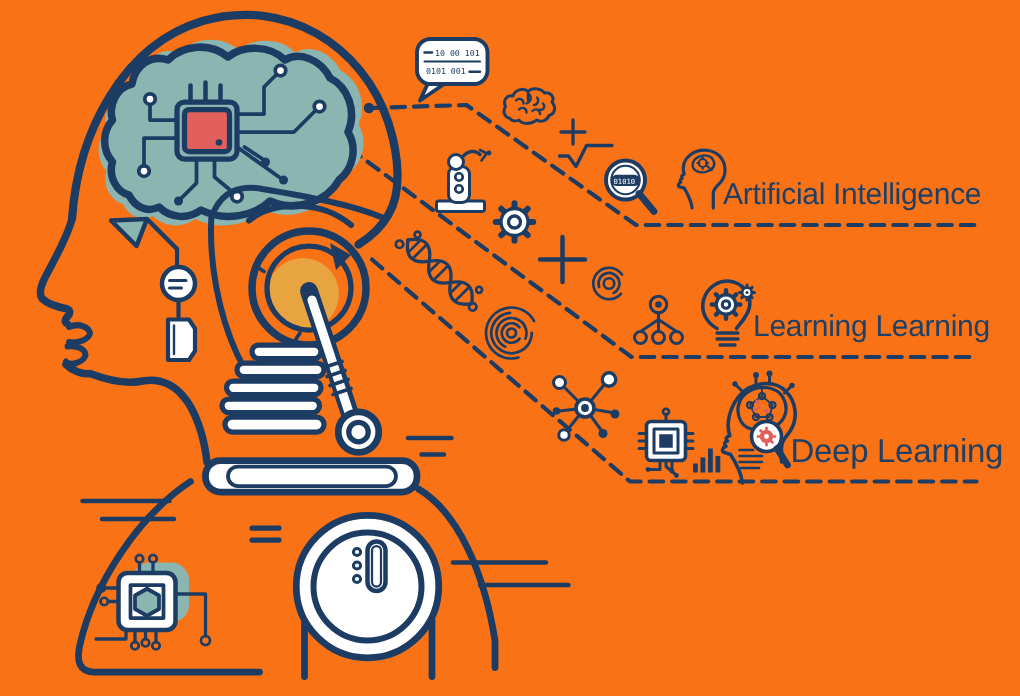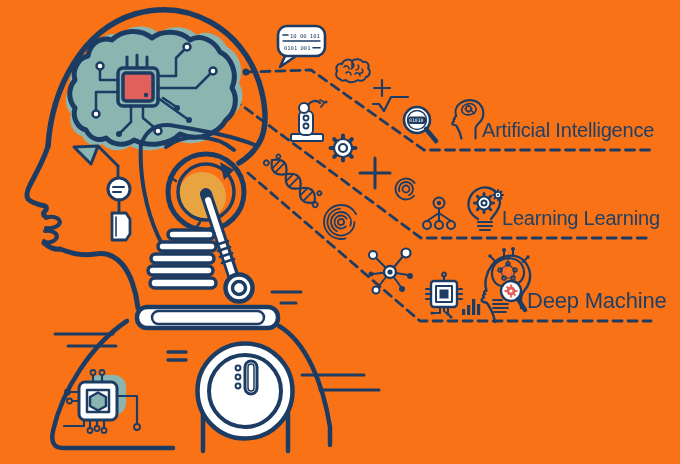--- a/index.html
+++ b/index.html
@@ -308,14 +308,14 @@
     <circle class="st white" stroke-width="2.4" cx="33" cy="43" r="10"></circle>
     <circle cx="33" cy="43" r="4.5" class="red"></circle>
     <path d="M33,36.5 V39 M33,47 V49.5 M26.5,43 H29 M37,43 H39.5 M28.5,38.5 L30.2,40.2 M35.8,45.8 L37.5,47.5" stroke="#e2605c" stroke-width="1.8" fill="none"></path>
     <circle cx="33" cy="43" r="1.6" fill="#ffffff"></circle>
     <path class="st" stroke-width="4.5" d="M40,51 L47,62"></path>
   </g>
 </svg>
 
   <div class="row-label label-ai">Artificial Intelligence</div>
   <div class="row-label label-ml">Learning Learning</div>
-  <div class="row-label label-dl">Deep Machine</div>
+  <div class="row-label label-dl">Deep Learning</div>
 </div>
 
 </body></html>

